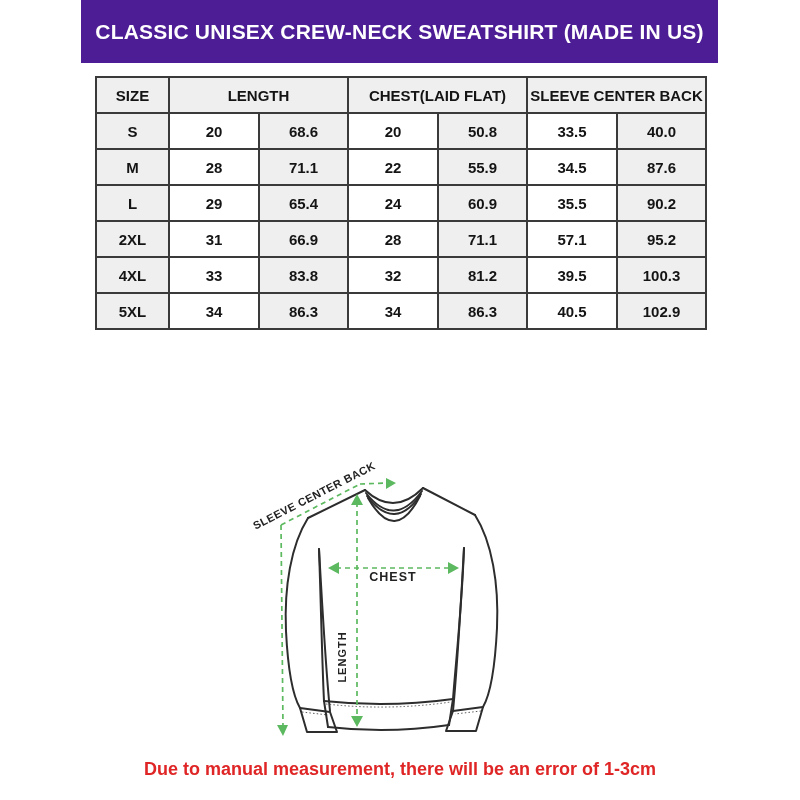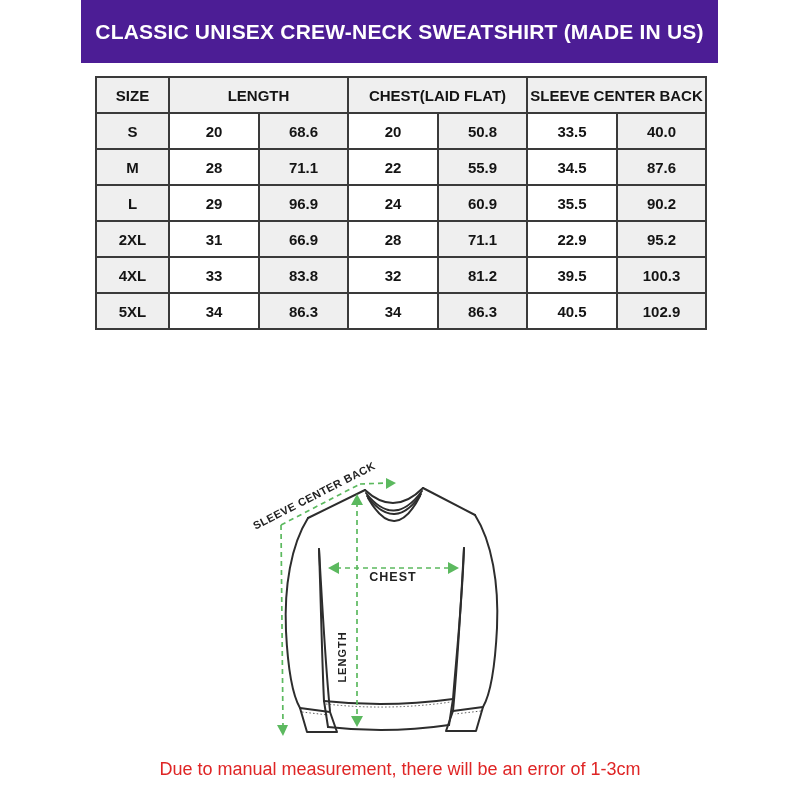--- a/index.html
+++ b/index.html
@@ -16,21 +16,21 @@
   .size-table .shade{background:#efefef;}
 
   .diagram{position:absolute;left:240px;top:455px;width:320px;height:320px;}
   .diagram text{font-family:"Liberation Sans",sans-serif;font-weight:bold;fill:#222222;}
   .outline{fill:none;stroke:#2d2d2d;stroke-width:2;stroke-linecap:round;stroke-linejoin:round;}
   .stitch{fill:none;stroke:#4a4a4a;stroke-width:.9;stroke-dasharray:1.5 2.2;}
   .measure{fill:none;stroke:#5cb95f;stroke-width:1.7;stroke-dasharray:5 4;}
   .arrow{fill:#5cb95f;stroke:none;}
 
   .footer-note{position:absolute;left:0;top:759px;width:800px;text-align:center;
-          font-size:18px;font-weight:normal;color:#df2525;}
+          font-size:18px;font-weight:bold;color:#df2525;}
 </style>
 </head>
 <body>
 
 <div class="page">
 
   <header class="banner">
     <h1 class="banner-title">CLASSIC UNISEX CREW-NECK SWEATSHIRT (MADE IN US)</h1>
   </header>
 
@@ -67,33 +67,33 @@
           <td>28</td>
           <td class="shade">71.1</td>
           <td>22</td>
           <td class="shade">55.9</td>
           <td>34.5</td>
           <td class="shade">87.6</td>
         </tr>
         <tr>
           <td class="shade">L</td>
           <td>29</td>
-          <td class="shade">96.9</td>
+          <td class="shade">65.4</td>
           <td>24</td>
           <td class="shade">60.9</td>
           <td>35.5</td>
           <td class="shade">90.2</td>
         </tr>
         <tr>
           <td class="shade">2XL</td>
           <td>31</td>
           <td class="shade">66.9</td>
           <td>28</td>
           <td class="shade">71.1</td>
-          <td>22.9</td>
+          <td>57.1</td>
           <td class="shade">95.2</td>
         </tr>
         <tr>
           <td class="shade">4XL</td>
           <td>33</td>
           <td class="shade">83.8</td>
           <td>32</td>
           <td class="shade">81.2</td>
           <td>39.5</td>
           <td class="shade">100.3</td>

